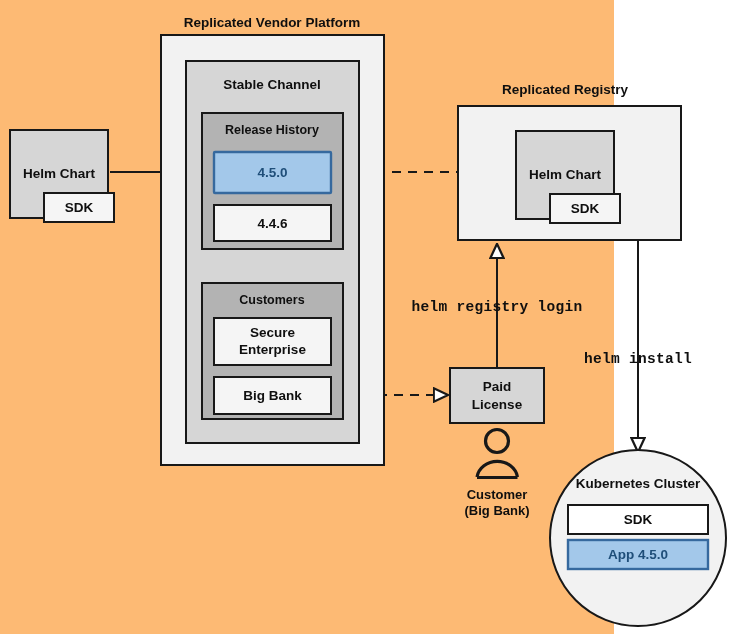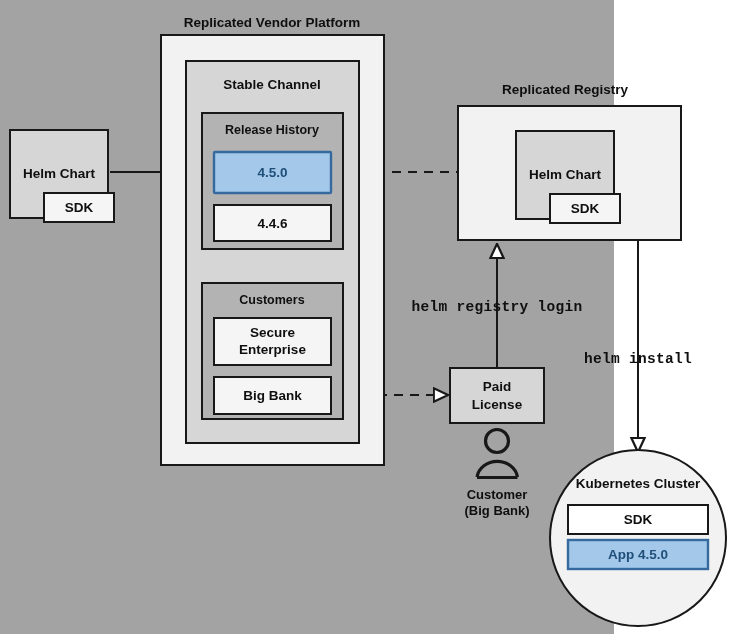--- a/index.html
+++ b/index.html
@@ -12,21 +12,21 @@
     font-family: "Liberation Sans", sans-serif;
     width: 747px;
     height: 634px;
     overflow: hidden;
     position: relative;
   }
   #diagram-root {
     position: relative;
     width: 614px;
     height: 634px;
-    background: #a3a3a3;
+    background: #fdba74;
   }
   svg#diagram-svg {
     position: absolute;
     top: 0;
     left: 0;
     width: 747px;
     height: 634px;
   }
   .box-label, .title-label, .cmd-label, .actor-label {
     font-family: "Liberation Sans", sans-serif;

